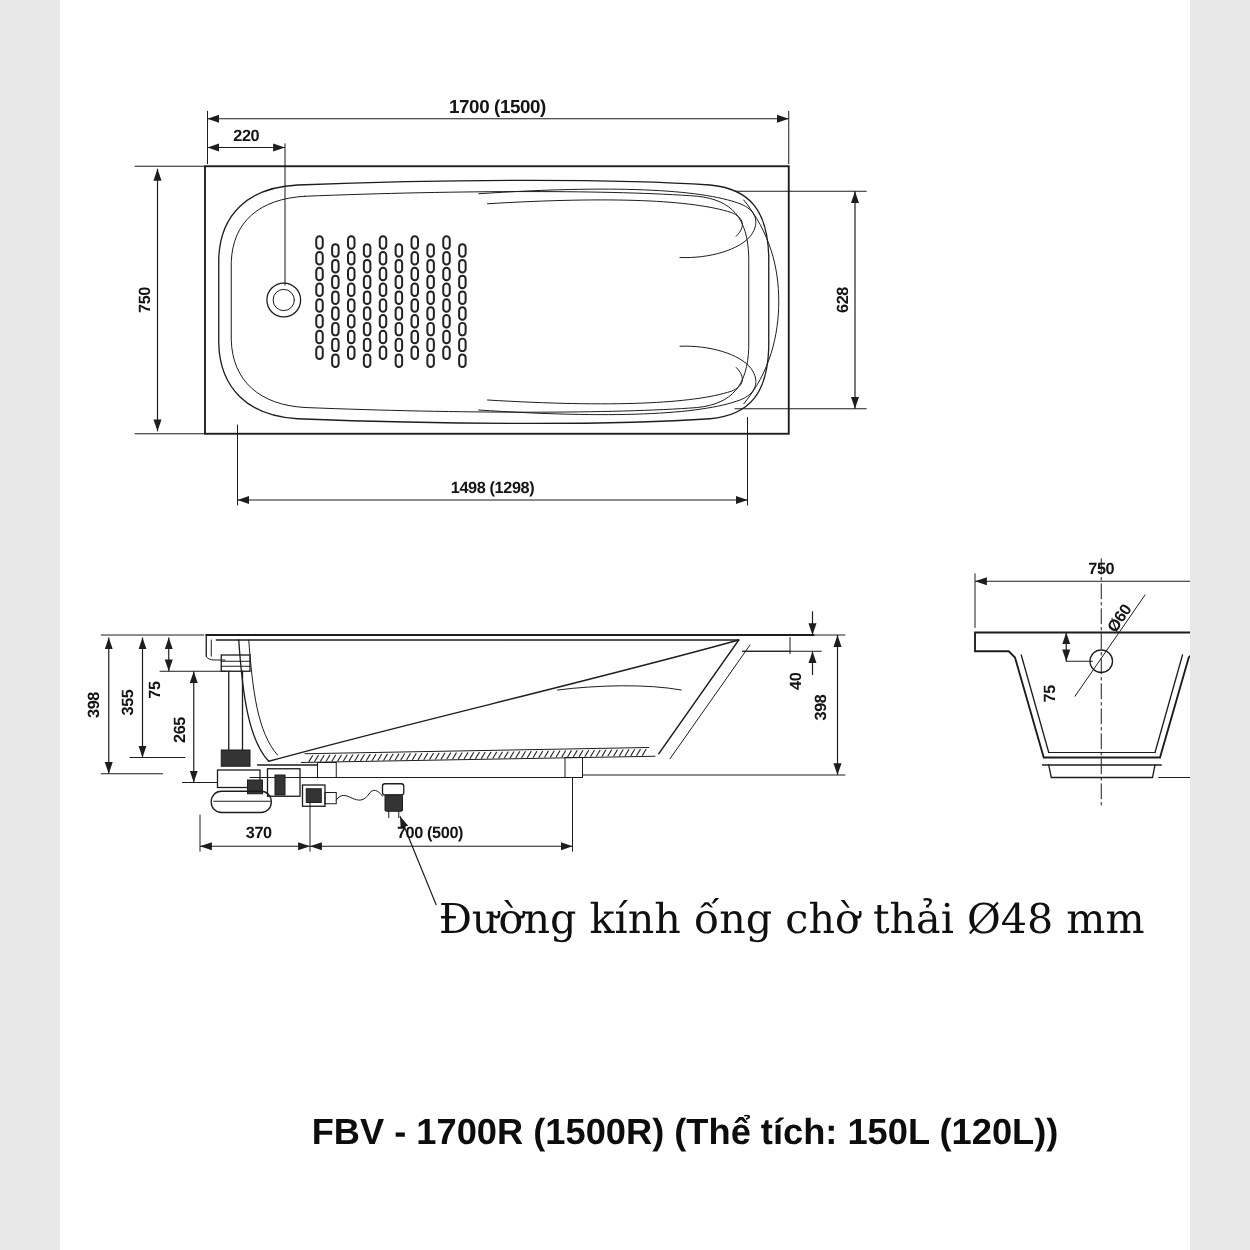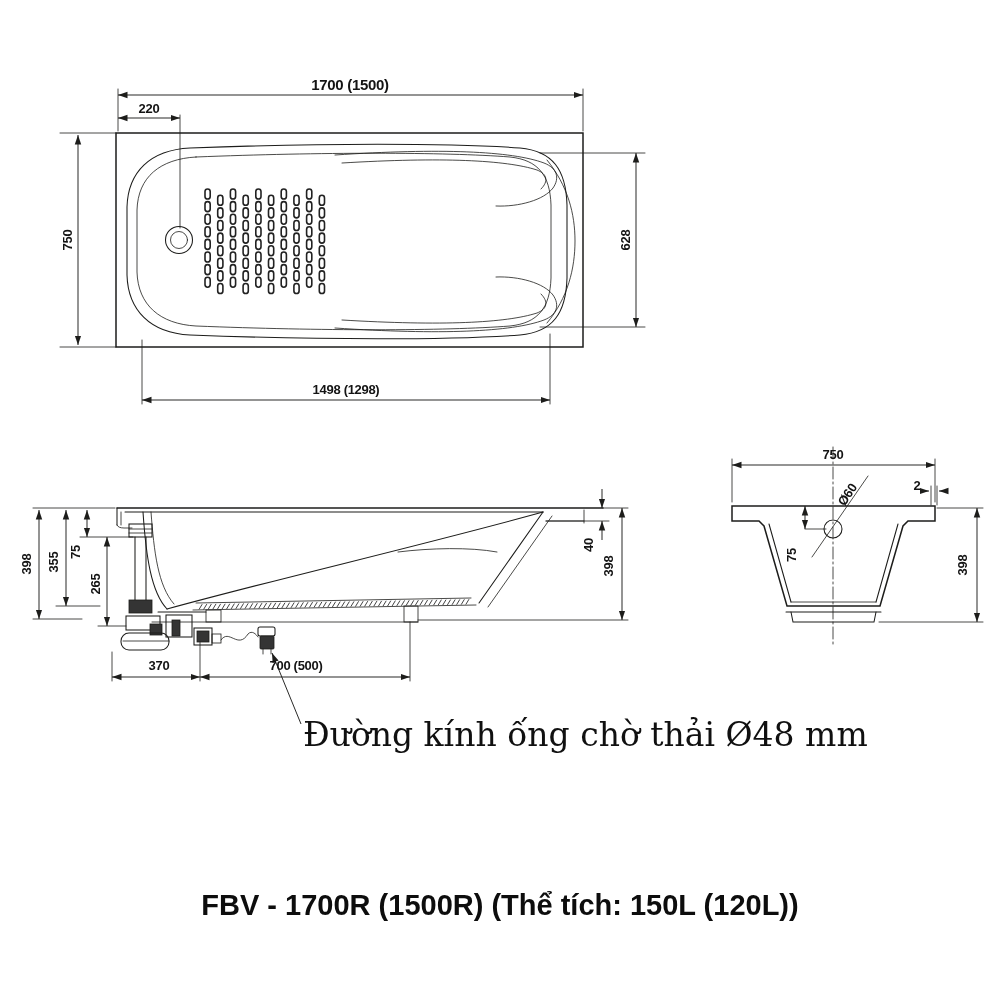--- a/index.html
+++ b/index.html
@@ -1,16 +1,16 @@
 <!DOCTYPE html>
 <html><head>
 <meta charset="utf-8">
 <style>
   html,body{margin:0;padding:0;background:#e8e8e8;}
-  .sheet{width:1000px;height:1000px;background:#ffffff;position:relative;margin:0 auto;overflow:hidden;}
+  .sheet{width:904px;height:1000px;background:#ffffff;position:relative;margin:0 auto;overflow:hidden;}
   svg{display:block}
   .ln{stroke:#1d1d1b;fill:none;stroke-linecap:round}
   .thick{stroke-width:1.5}
   .med{stroke-width:1.05}
   .thin{stroke-width:0.8}
   .dim{stroke:#1d1d1b;stroke-width:0.95;fill:none}
   .fillD{fill:#343434;stroke:#1d1d1b;stroke-width:0.8}
   .dimtxt{font-family:"Liberation Sans",sans-serif;font-weight:bold;font-size:13px;fill:#141414;letter-spacing:-0.3px}
   .big{font-size:15px}
   .callout{font-family:"DejaVu Serif","Liberation Serif",serif;font-size:33px;fill:#101010}

